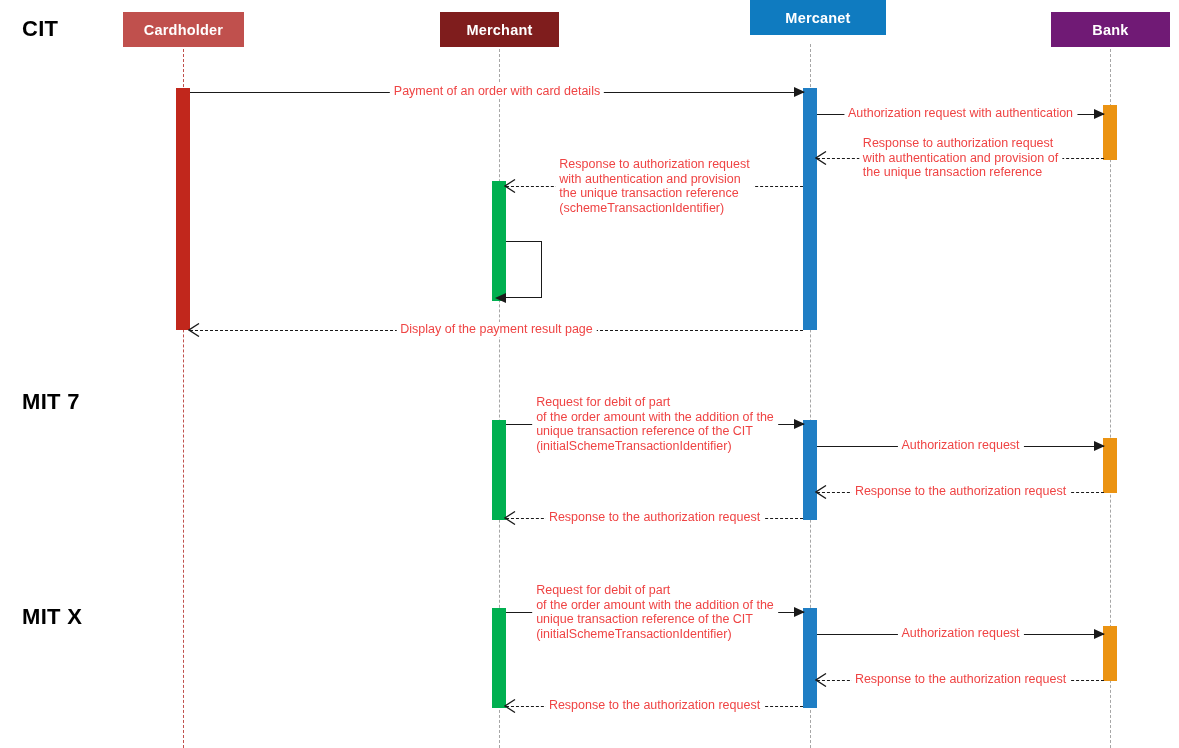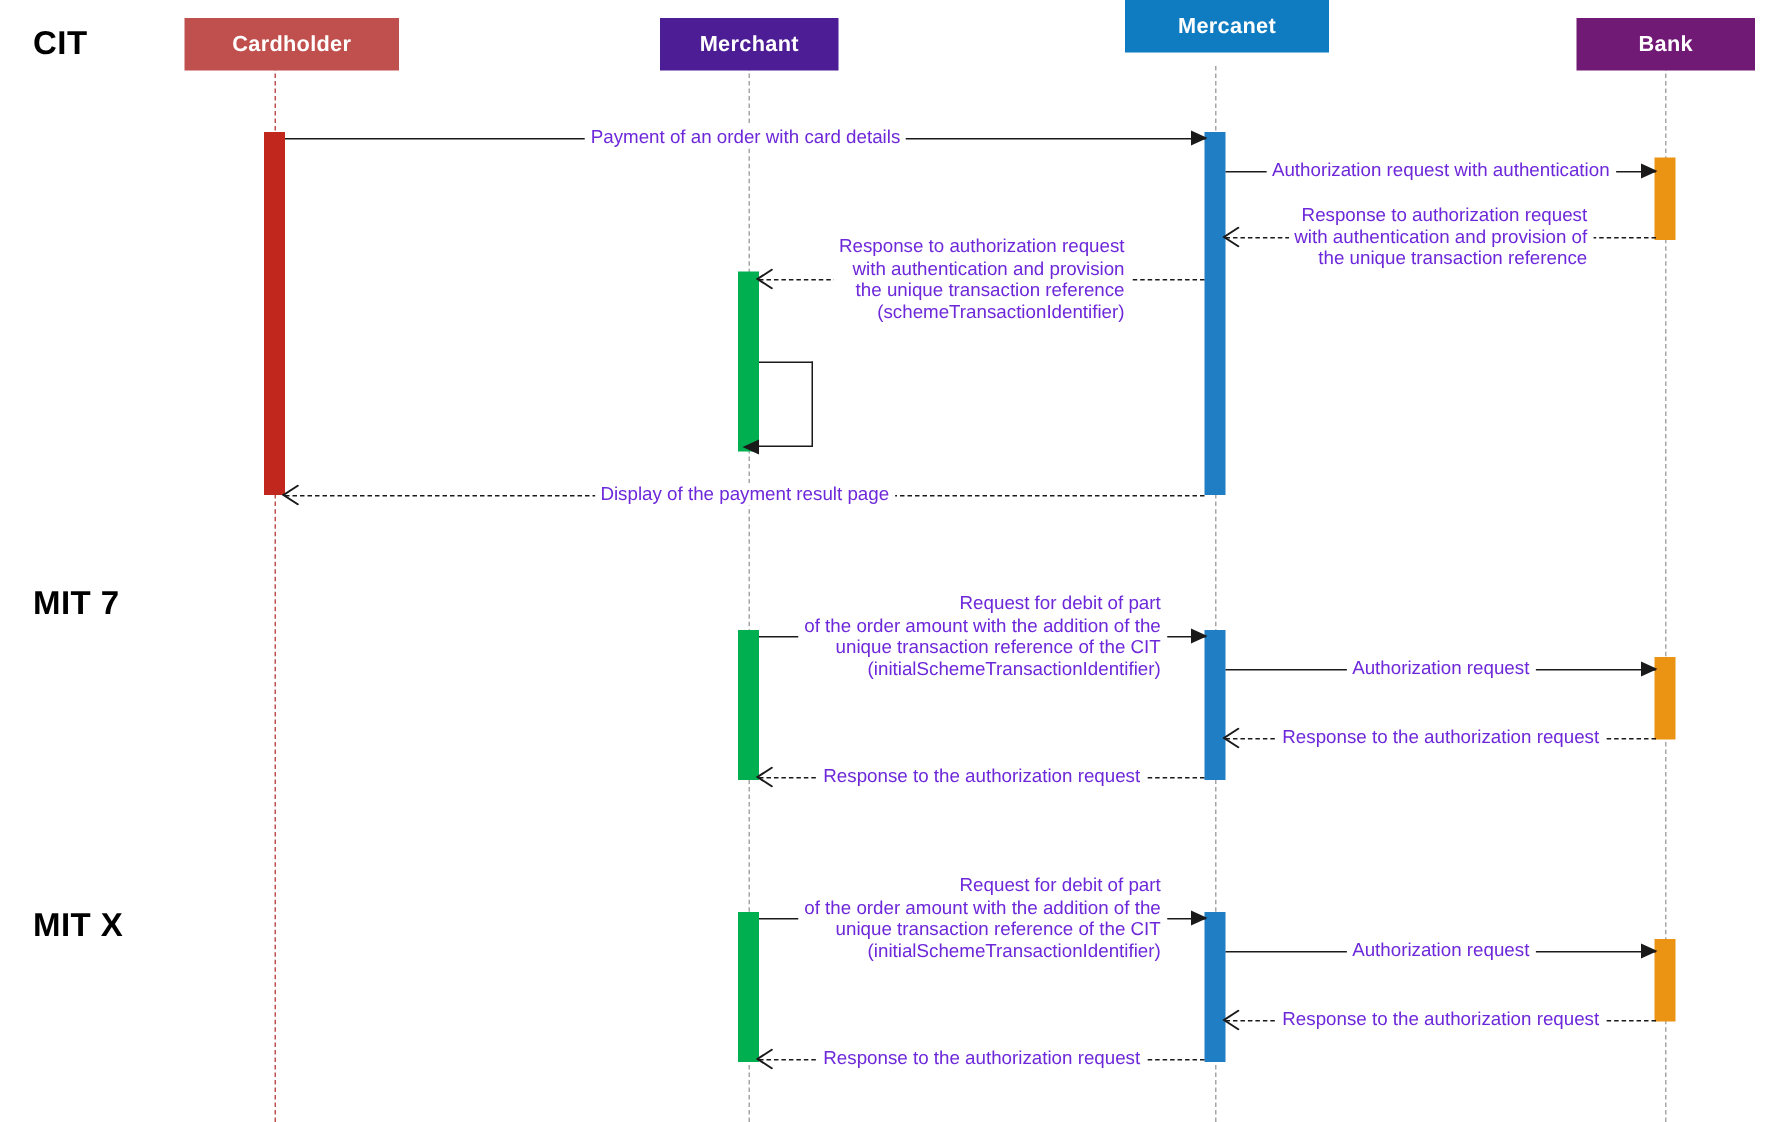--- a/index.html
+++ b/index.html
@@ -79,23 +79,23 @@
     width:12px;height:14px;
   }
   .msg .label{
     position:absolute;
     left:50%;
     transform:translateX(-50%);
     background:#ffffff;
     padding:0 4px;
     font-size:12.5px;
     line-height:14.5px;
-    text-align:right;
+    text-align:left;
     white-space:pre;
-    color:#6d28d9;
+    color:#ef4444;
   }
   .msg .label.on-line{ top:-8px; }
   
   .selfmsg{
     position:absolute;
     border:1.2px solid #1a1a1a;
     border-left:none;
   }
   .selfmsg .head{
     position:absolute;
@@ -118,24 +118,24 @@
 </head>
 <body>
 
 <div id="stage">
 
   <div class="lifeline" style="left:183px; top:44px; height:704px; border-left-color:#c0504d;"></div>
   <div class="lifeline" style="left:499px; top:44px; height:704px; border-left-color:#a6a6a6;"></div>
   <div class="lifeline" style="left:810px; top:44px; height:704px; border-left-color:#a6a6a6;"></div>
   <div class="lifeline" style="left:1110px; top:44px; height:704px; border-left-color:#a6a6a6;"></div>
 
-  <div class="actor-box" style="left:123px; top:12px; width:143px; background:#c0504d;">
+  <div class="actor-box" style="left:123px; top:12px; width:121px; background:#c0504d;">
     <span>Cardholder</span>
   </div>
-  <div class="actor-box" style="left:440px; top:12px; width:119px; background:#4c1d95;">
+  <div class="actor-box" style="left:440px; top:12px; width:119px; background:#7f1d1d;">
     <span>Merchant</span>
   </div>
   <div class="actor-box" style="left:750px; top:0; width:136px; background:#0f7bc0;">
     <span>Mercanet</span>
   </div>
   <div class="actor-box" style="left:1051px; top:12px; width:119px; background:#701a75;">
     <span>Bank</span>
   </div>
 
   <div class="phase-label" style="left:22px; top:16px;">CIT</div>

